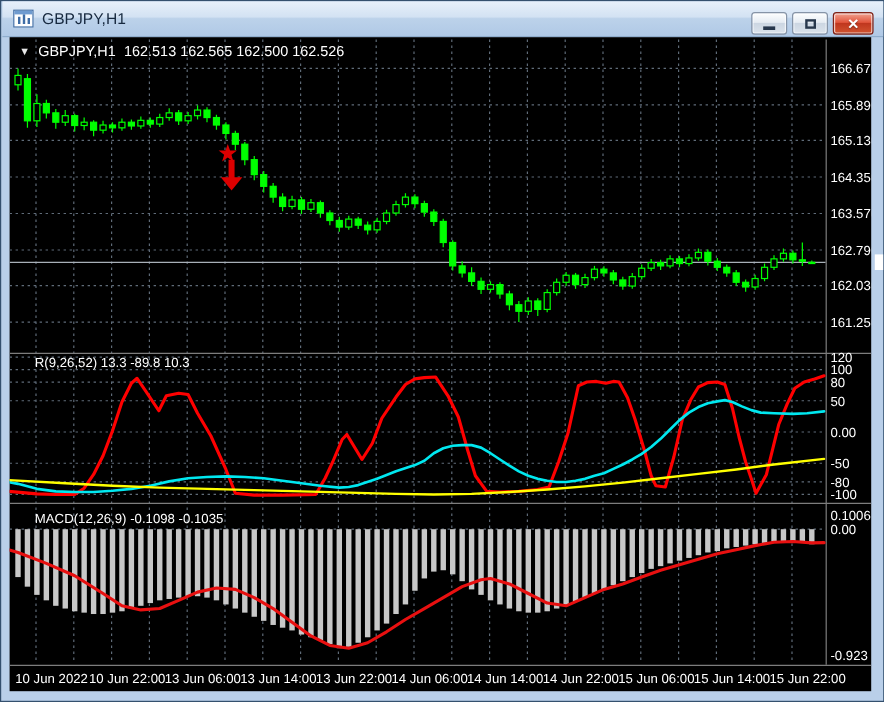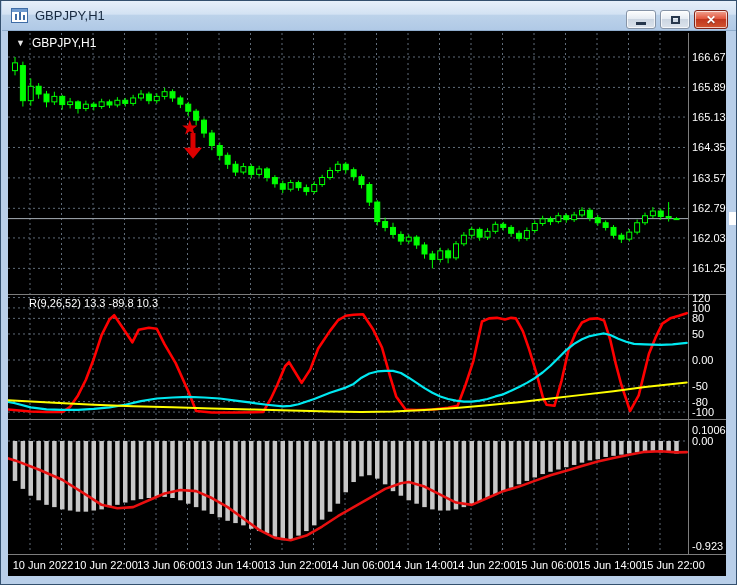--- a/index.html
+++ b/index.html
@@ -433,20 +433,22 @@
           <text x="476" y="538" fill="#ffffff" font-size="11" text-anchor="middle">14 Jun 22:00</text>
           <text x="539" y="538" fill="#ffffff" font-size="11" text-anchor="middle">15 Jun 06:00</text>
           <text x="602" y="538" fill="#ffffff" font-size="11" text-anchor="middle">15 Jun 14:00</text>
           <text x="665" y="538" fill="#ffffff" font-size="11" text-anchor="middle">15 Jun 22:00</text>
         </g>
       </svg>
 
     <div class="symbol-row">
       <span class="dd-arrow">▼</span>
       <span>GBPJPY,H1</span>
+      <span>162.513 162.565 162.500 162.526</span>
     </div>
 
     <div class="overlay-label" style="left:5px; top:266px;">R(9,26,52) 13.3 -89.8 10.3</div>
+    <div class="overlay-label" style="left:5px; top:396px;">MACD(12,26,9) -0.1098 -0.1035</div>
 
     <div class="price-badge">162.526</div>
   </div>
 
 </div>
 
 </body></html>

